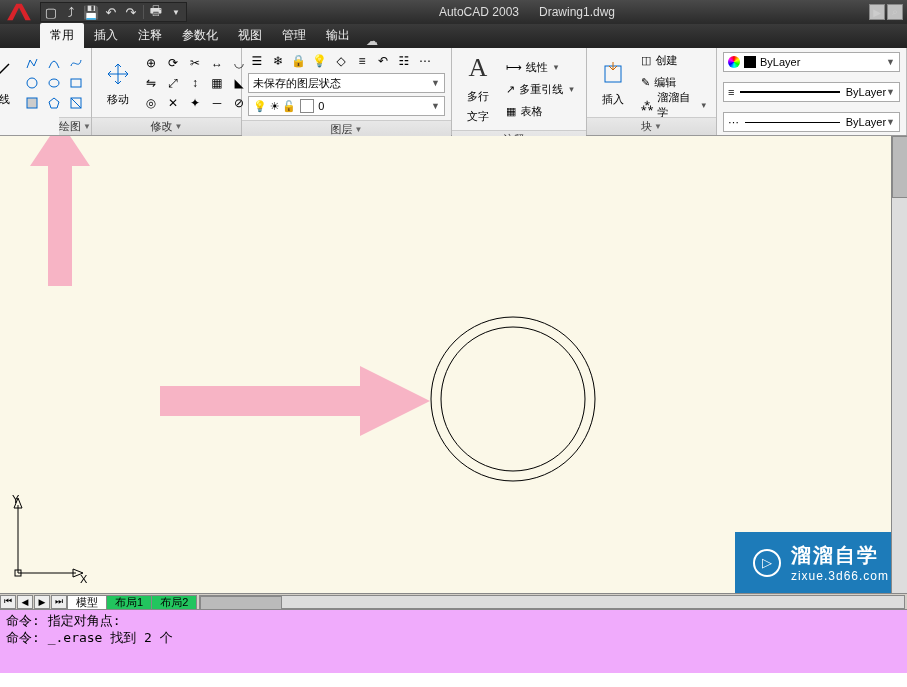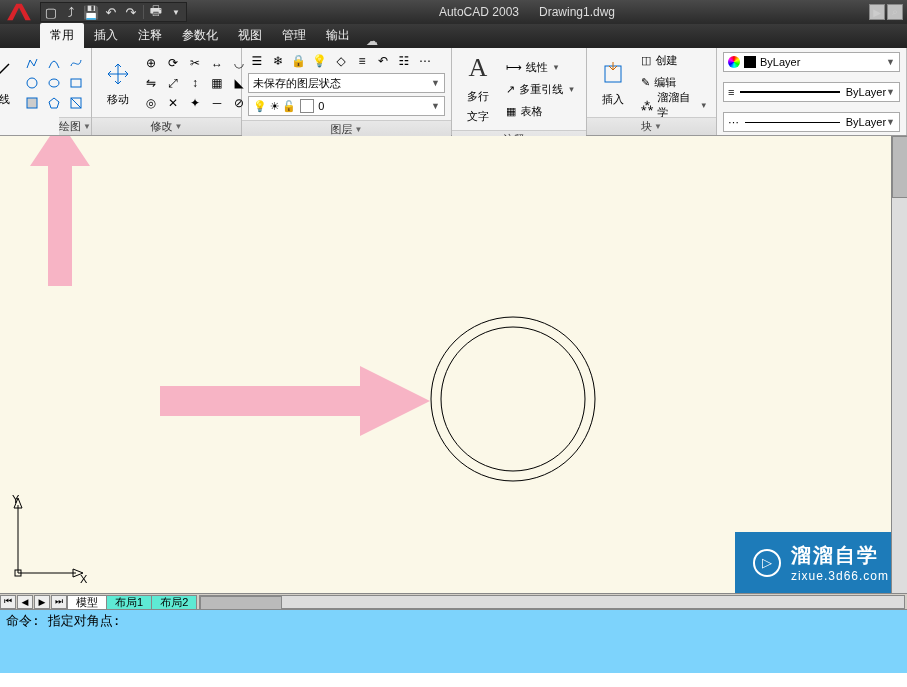--- a/index.html
+++ b/index.html
@@ -47,27 +47,27 @@
   .arrow-big { position: absolute; }
   .ucs { position: absolute; left: 8px; bottom: 10px; }
   .watermark { position: absolute; right: 0; bottom: 0; background: #1d7bb9; color: #fff; padding: 10px 18px; display: flex; align-items: center; gap: 10px; }
   .watermark .play { width: 28px; height: 28px; border: 2px solid #fff; border-radius: 50%; display: flex; align-items: center; justify-content: center; font-size: 13px; }
   .watermark .t1 { font-size: 20px; font-weight: bold; letter-spacing: 2px; }
   .watermark .t2 { font-size: 12px; letter-spacing: 1px; align-self: flex-end; }
 
   
   .layout-bar { height: 16px; background: #d4d0c8; border-top: 1px solid #888; display: flex; align-items: center; font-size: 11px; }
   .nav-btn { width: 16px; height: 14px; border: 1px solid #888; background: #eee; display: flex; align-items: center; justify-content: center; font-size: 9px; cursor: pointer; margin-right: 1px; }
-  .layout-tab { padding: 0 8px; border: 1px solid #888; border-bottom: none; background: #5eead4; height: 14px; line-height: 13px; cursor: pointer; margin-left: -1px; }
+  .layout-tab { padding: 0 8px; border: 1px solid #888; border-bottom: none; background: #22c55e; height: 14px; line-height: 13px; cursor: pointer; margin-left: -1px; }
   .layout-tab.active { background: #fff; }
   .scroll-h { flex: 1; height: 14px; background: #ddd; border: 1px solid #888; margin-left: 2px; margin-right: 2px; position: relative; }
   .scroll-h::before { content:''; position:absolute; left:0; top:0; width:80px; height:100%; background:#bbb; border:1px solid #888; }
 
   
-  .cmd { background: #7dd3fc; border-top: 1px solid #888; padding: 2px 6px; font-family: SimSun, monospace; font-size: 13px; line-height: 17px; height: 64px; overflow: hidden; }
+  .cmd { background: #f0abfc; border-top: 1px solid #888; padding: 2px 6px; font-family: SimSun, monospace; font-size: 13px; line-height: 17px; height: 64px; overflow: hidden; }
   .cmd .line { white-space: pre; }
   
   .scroll-v { position: absolute; right: 0; top: 136px; width: 16px; height: 457px; background: #ddd; border-left:1px solid #888; }
   .scroll-v::before { content:''; position:absolute; left:0; top:0; width:100%; height:60px; background:#bbb; border:1px solid #888; }
 </style>
 </head>
 <body>
 
 <div class="title-bar">
   <div class="app-logo">
@@ -372,14 +372,15 @@
   <div class="nav-btn">▶</div>
   <div class="nav-btn">⏭</div>
   <div class="layout-tab active">模型</div>
   <div class="layout-tab">布局1</div>
   <div class="layout-tab">布局2</div>
   <div class="scroll-h"></div>
 </div>
 
 <div class="cmd">
   <div class="line">命令: 指定对角点:</div>
+  <div class="line">命令: _.erase 找到 2 个</div>
   <div class="line"></div>
 </div>
 
 </body></html>

